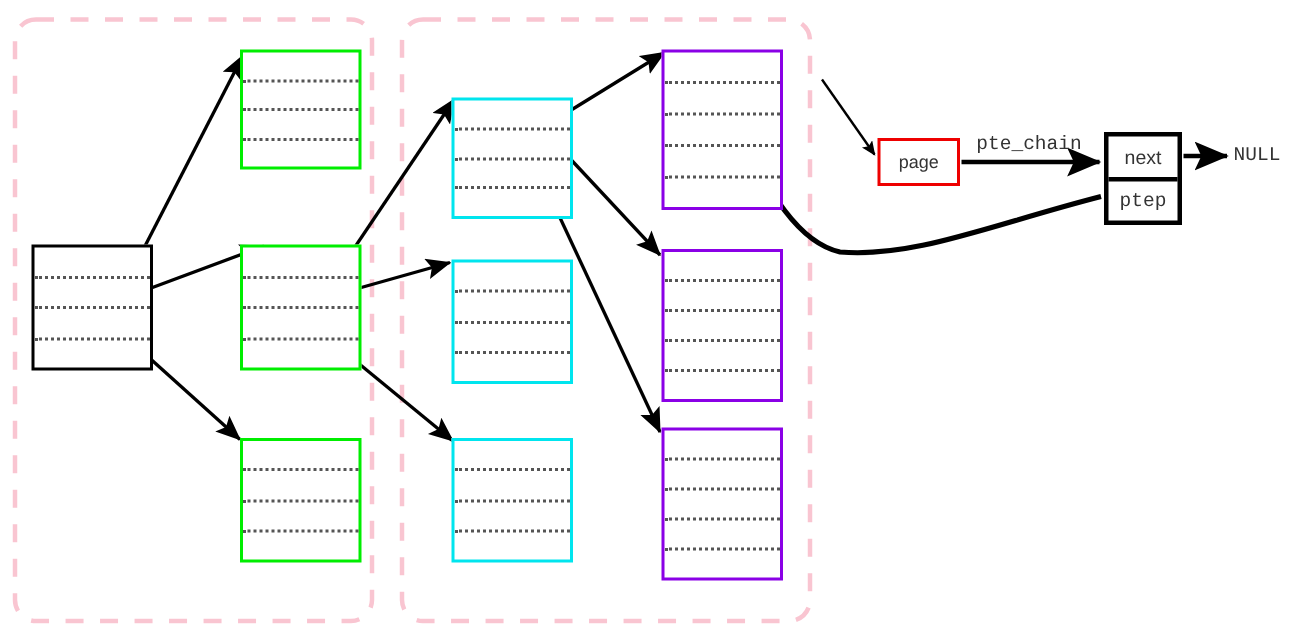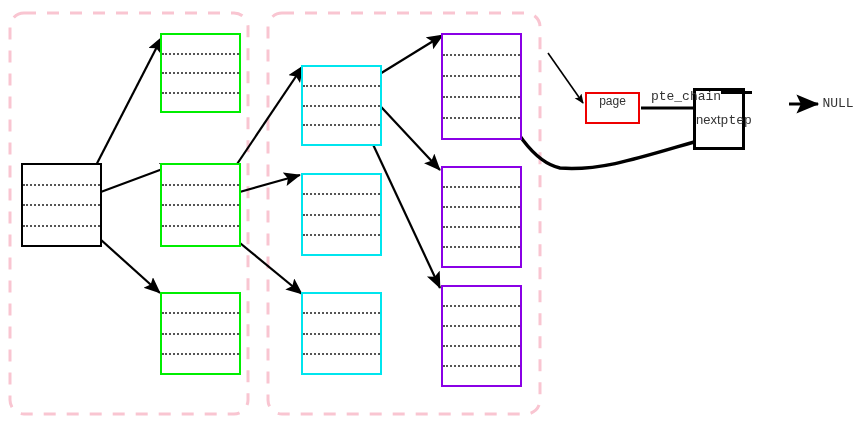--- a/index.html
+++ b/index.html
@@ -114,24 +114,24 @@
         <div style="flex: 1 1 0px; min-height: 0px; border-top: 2px dotted rgb(85, 85, 85); font-size: 12px; color: rgb(51, 51, 51); display: flex; align-items: center; justify-content: center;"></div>
         <div style="flex: 1 1 0px; min-height: 0px; border-top: 2px dotted rgb(85, 85, 85); font-size: 12px; color: rgb(51, 51, 51); display: flex; align-items: center; justify-content: center;"></div>
       </div>
       <div class="box" style="position: absolute; left: 441px; top: 285px; width: 77px; height: 98px; border: 2px solid rgb(138, 0, 230); box-sizing: content-box; background: rgb(255, 255, 255); display: flex; flex-direction: column;">
         <div style="flex: 1 1 0px; min-height: 0px; border-top: none; font-size: 12px; color: rgb(51, 51, 51); display: flex; align-items: center; justify-content: center;"></div>
         <div style="flex: 1 1 0px; min-height: 0px; border-top: 2px dotted rgb(85, 85, 85); font-size: 12px; color: rgb(51, 51, 51); display: flex; align-items: center; justify-content: center;"></div>
         <div style="flex: 1 1 0px; min-height: 0px; border-top: 2px dotted rgb(85, 85, 85); font-size: 12px; color: rgb(51, 51, 51); display: flex; align-items: center; justify-content: center;"></div>
         <div style="flex: 1 1 0px; min-height: 0px; border-top: 2px dotted rgb(85, 85, 85); font-size: 12px; color: rgb(51, 51, 51); display: flex; align-items: center; justify-content: center;"></div>
         <div style="flex: 1 1 0px; min-height: 0px; border-top: 2px dotted rgb(85, 85, 85); font-size: 12px; color: rgb(51, 51, 51); display: flex; align-items: center; justify-content: center;"></div>
       </div>
-      <div style="position: absolute; left: 585px; top: 92px; width: 51px; height: 28px; border: 2px solid rgb(238, 0, 0); background: rgb(255, 255, 255); display: flex; justify-content: center; font-size: 12px; color: rgb(51, 51, 51);">
+      <div style="position: absolute; left: 585px; top: 92px; width: 51px; height: 28px; border: 2px solid rgb(238, 0, 0); background: rgb(255, 255, 255); display: flex; align-items: center; justify-content: center; font-size: 12px; color: rgb(51, 51, 51);">
         <span>page</span>
       </div>
-      <div style="position: absolute; left: 693px; top: 88px; width: 46px; height: 56px; border: 3px solid rgb(0, 0, 0); background: rgb(255, 255, 255); display: flex; flex-direction: row;">
+      <div style="position: absolute; left: 736px; top: 88px; width: 46px; height: 56px; border: 3px solid rgb(0, 0, 0); background: rgb(255, 255, 255); display: flex; flex-direction: column;">
         <div style="flex: 1 1 0px; min-height: 0px; border-top: none; display: flex; align-items: center; justify-content: center; font-size: 13px; color: rgb(51, 51, 51);">
           <span>next</span>
         </div>
         <div style="flex: 1 1 0px; min-height: 0px; border-top: 3px solid rgb(0, 0, 0); display: flex; align-items: center; justify-content: center; font-size: 13px; color: rgb(51, 51, 51); font-family: Liberation Mono, monospace;">
           <span>ptep</span>
         </div>
       </div>
     </div>
 
   <div id="labels">

